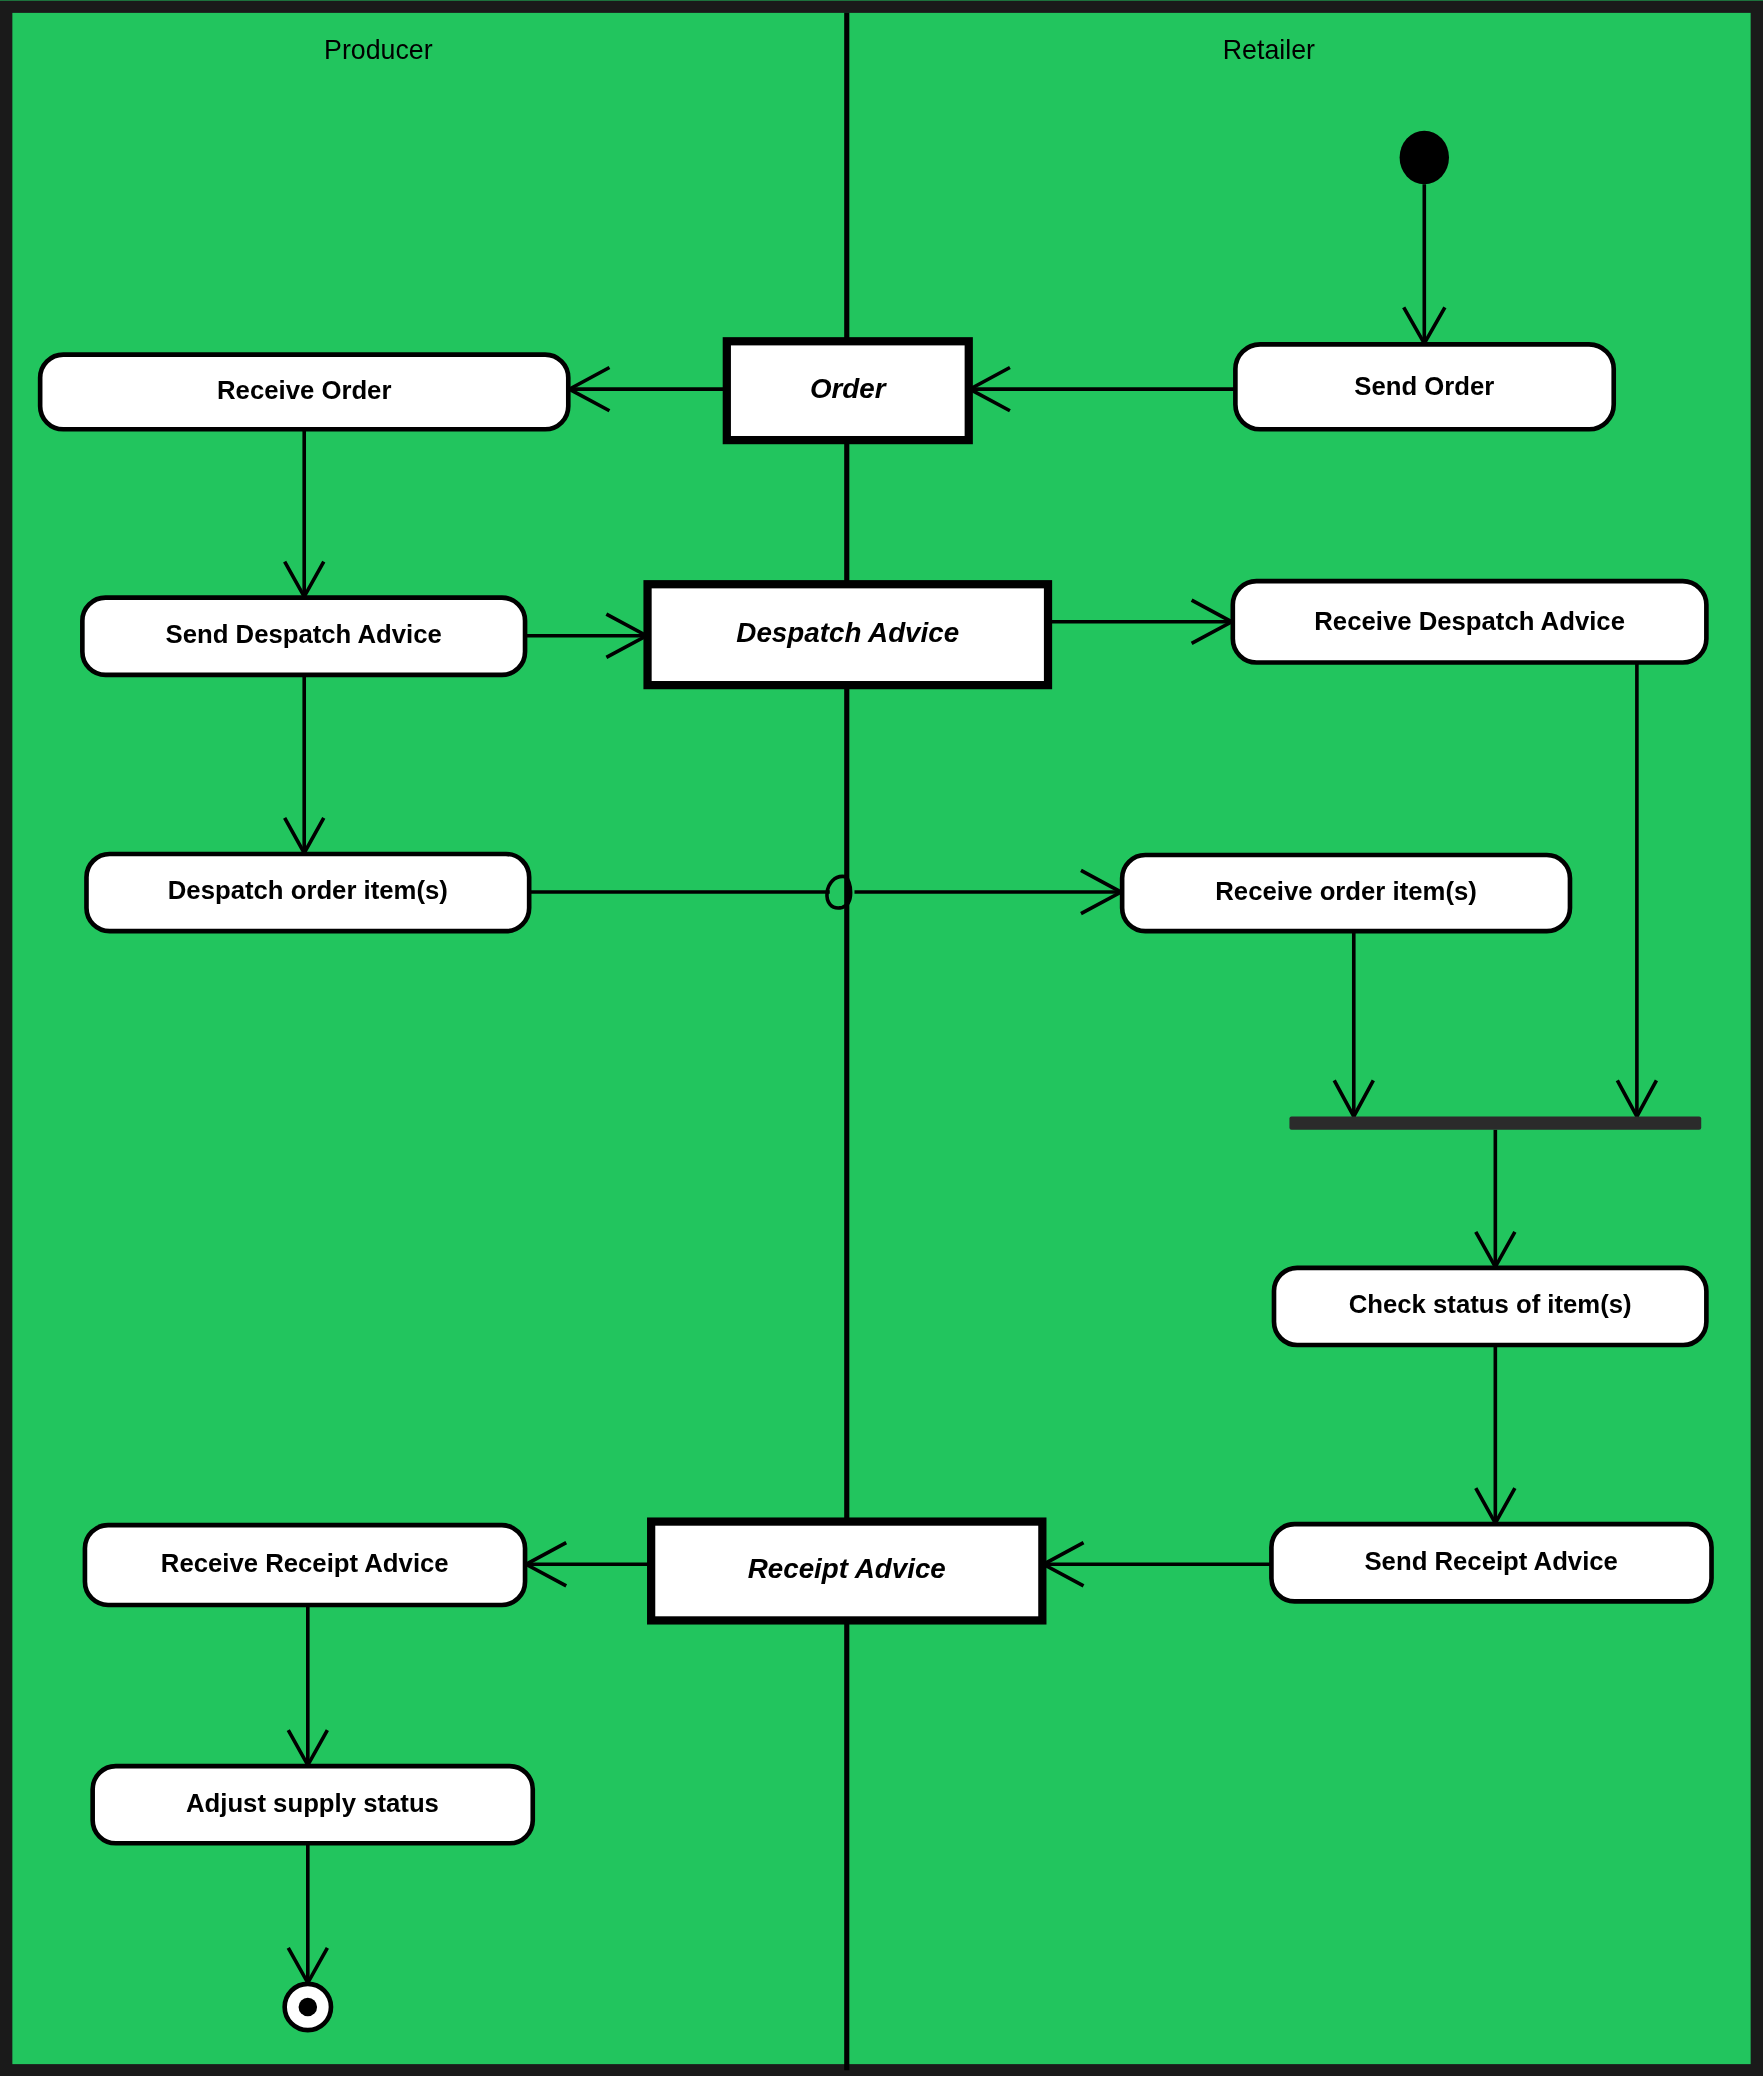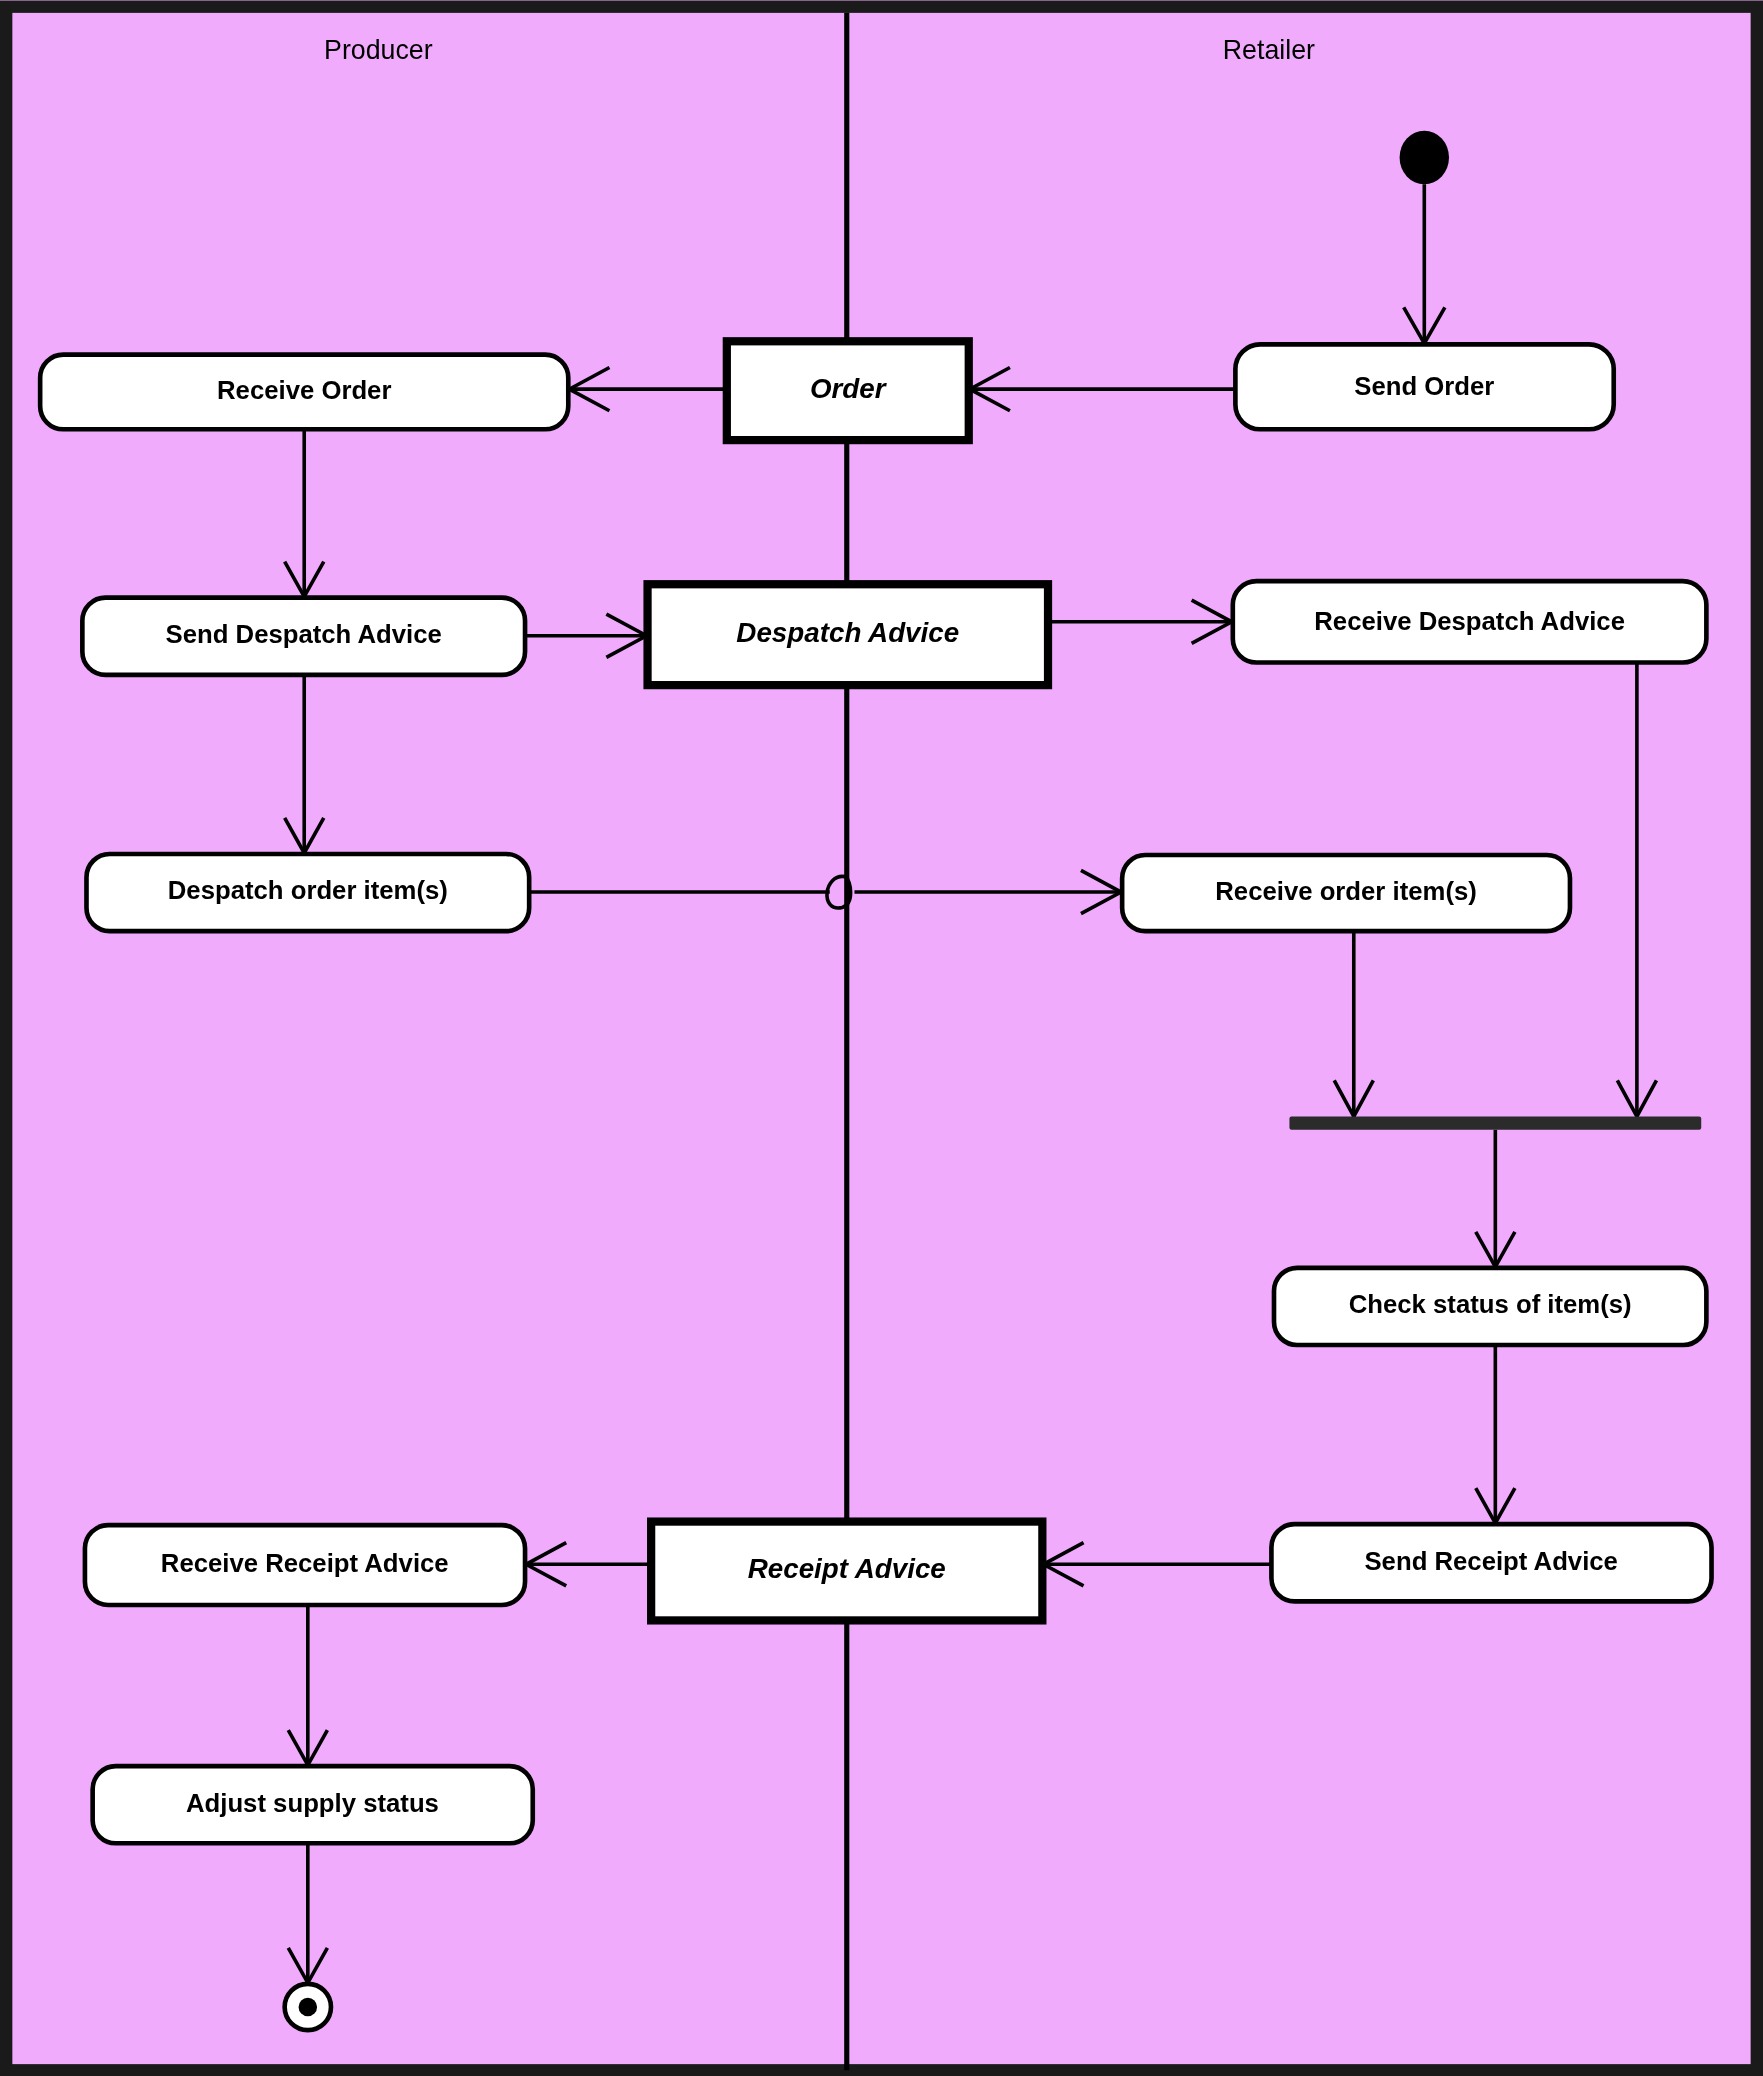--- a/index.html
+++ b/index.html
@@ -9,21 +9,21 @@
   }
   body {
     width: 1763px;
     height: 2077px;
     font-family: "Liberation Sans", sans-serif;
   }
   #diagram-root {
     position: relative;
     width: 1763px;
     height: 2077px;
-    background: #f0abfc;
+    background: #22c55e;
   }
   svg.canvas {
     display: block;
     width: 1763px;
     height: 2077px;
   }
   .frame-border {
     fill: none;
     stroke: #1a1a1a;
     stroke-width: 24;

